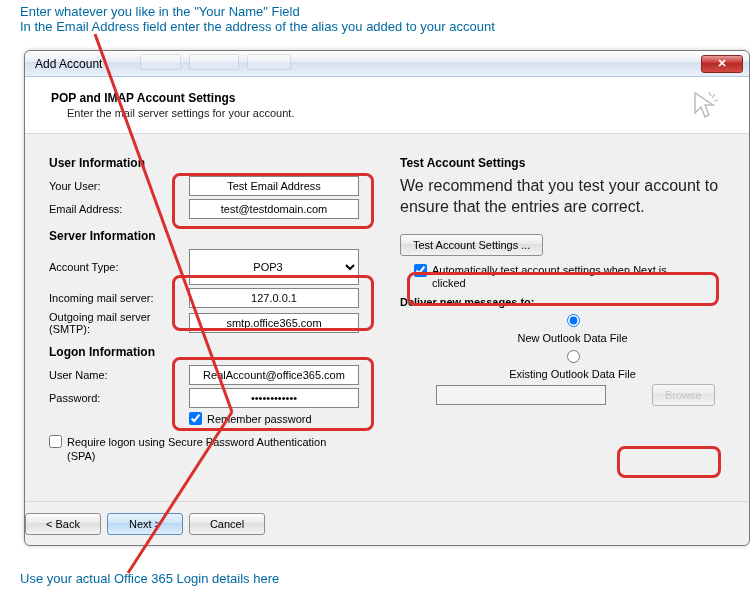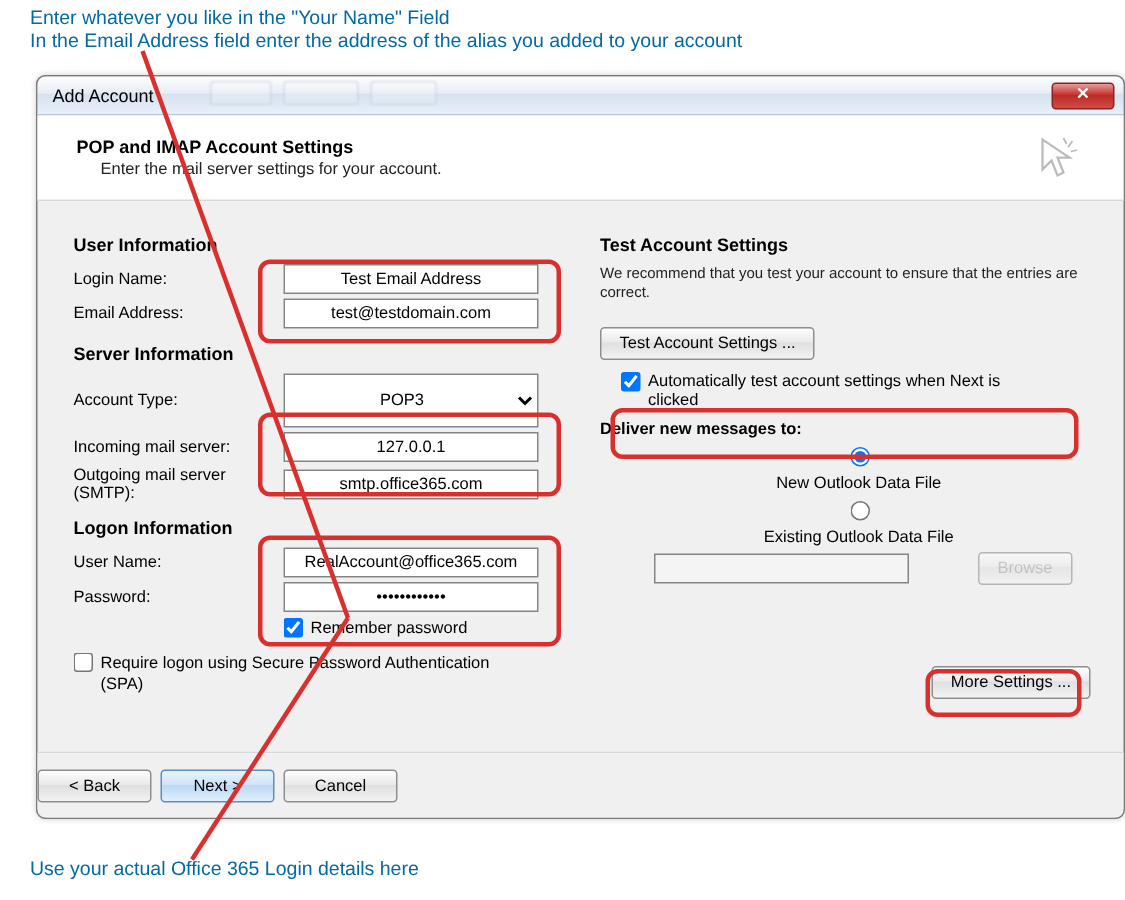--- a/index.html
+++ b/index.html
@@ -97,21 +97,21 @@
     font-size: 11px;
     height: 20px;
     padding: 1px 4px;
     width: 170px;
     text-align: center;
   }
   select.combo { height:36px; }
   .chkrow { display:flex; align-items:center; gap:5px; margin-top:4px; font-size:11px; }
   .chkrow input { margin:0; }
   .indent { margin-left: 140px; }
-  .test-desc { font-size:10px; color:#222; margin:6px 0 16px; line-height:1.3; }
+  .test-desc { font-size:16px; color:#222; margin:6px 0 16px; line-height:1.3; }
   .btn {
     border: 1px solid #8e8e8e;
     background: linear-gradient(#fdfdfd,#eaeaea 45%,#dedede 46%,#f3f3f3);
     font-family: inherit;
     font-size: 11px;
     height: 22px;
     padding: 0 12px;
     border-radius: 3px;
     cursor: pointer;
   }
@@ -168,21 +168,21 @@
     <svg class="cursor-icon" width="32" height="32" viewBox="0 0 32 32">
       <path d="M6 4 L6 24 L12 18 L16 28 L20 26 L16 16 L24 16 Z" fill="none" stroke="#bbb" stroke-width="1.5"></path>
       <path d="M20 3 L22 7 M26 5 L23 9 M29 11 L25 12" stroke="#bbb" stroke-width="1.2"></path>
     </svg>
   </div>
 
   <div class="content">
     <div class="col">
       <div class="section-title">User Information</div>
       <div class="row">
-        <label class="lbl">Login Name:</label>
+        <label class="lbl">Your User:</label>
         <input class="text" value="Test Email Address" style="">
       </div>
       <div class="row">
         <label class="lbl">Email Address:</label>
         <input class="text" value="test@testdomain.com" style="">
       </div>
 
       <div class="section-title">Server Information</div>
       <div class="row">
         <label class="lbl">Account Type:</label>
@@ -234,23 +234,20 @@
         </div>
         <div class="radio-row">
           <input type="radio" name="deliver" style="">
           <span>Existing Outlook Data File</span>
         </div>
       </div>
       <div class="browse-row">
         <input class="text" disabled="" style="">
         <button class="btn" disabled="" style="opacity:.6;margin-left:40px;">Browse</button>
       </div>
-      <div class="more-row">
-        <button class="btn">More Settings ...</button>
-      </div>
     </div>
   </div>
 
   <div class="footer">
     <button class="btn">&lt; Back</button>
     <button class="btn primary">Next &gt;</button>
     <button class="btn">Cancel</button>
   </div>
 </div>
 

